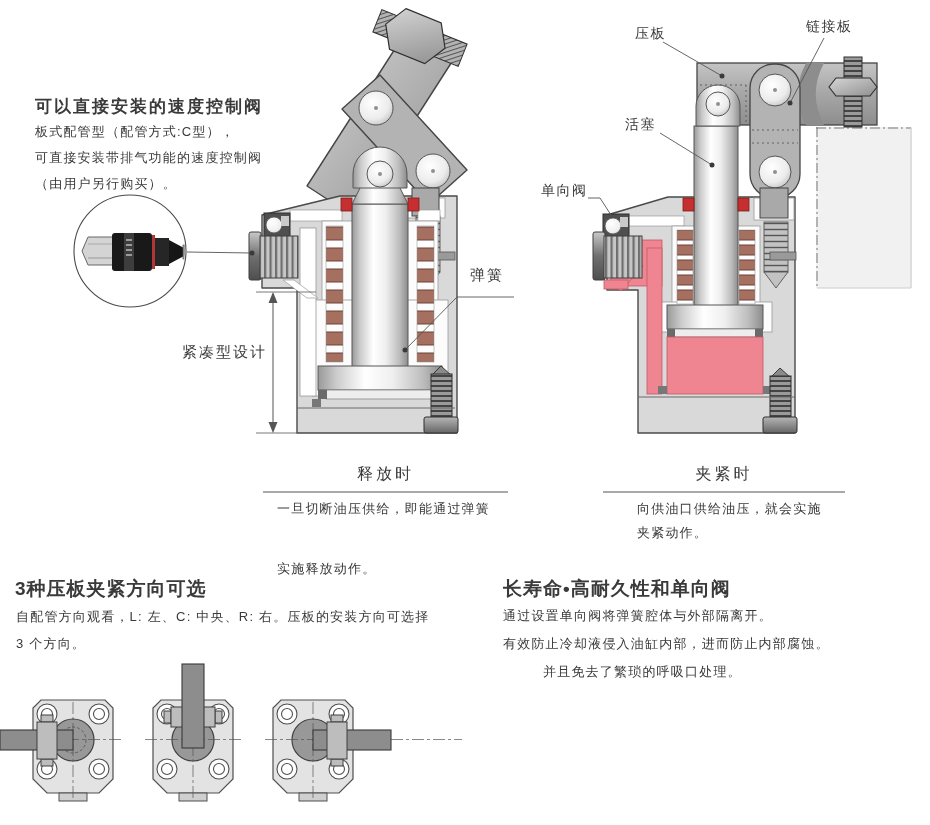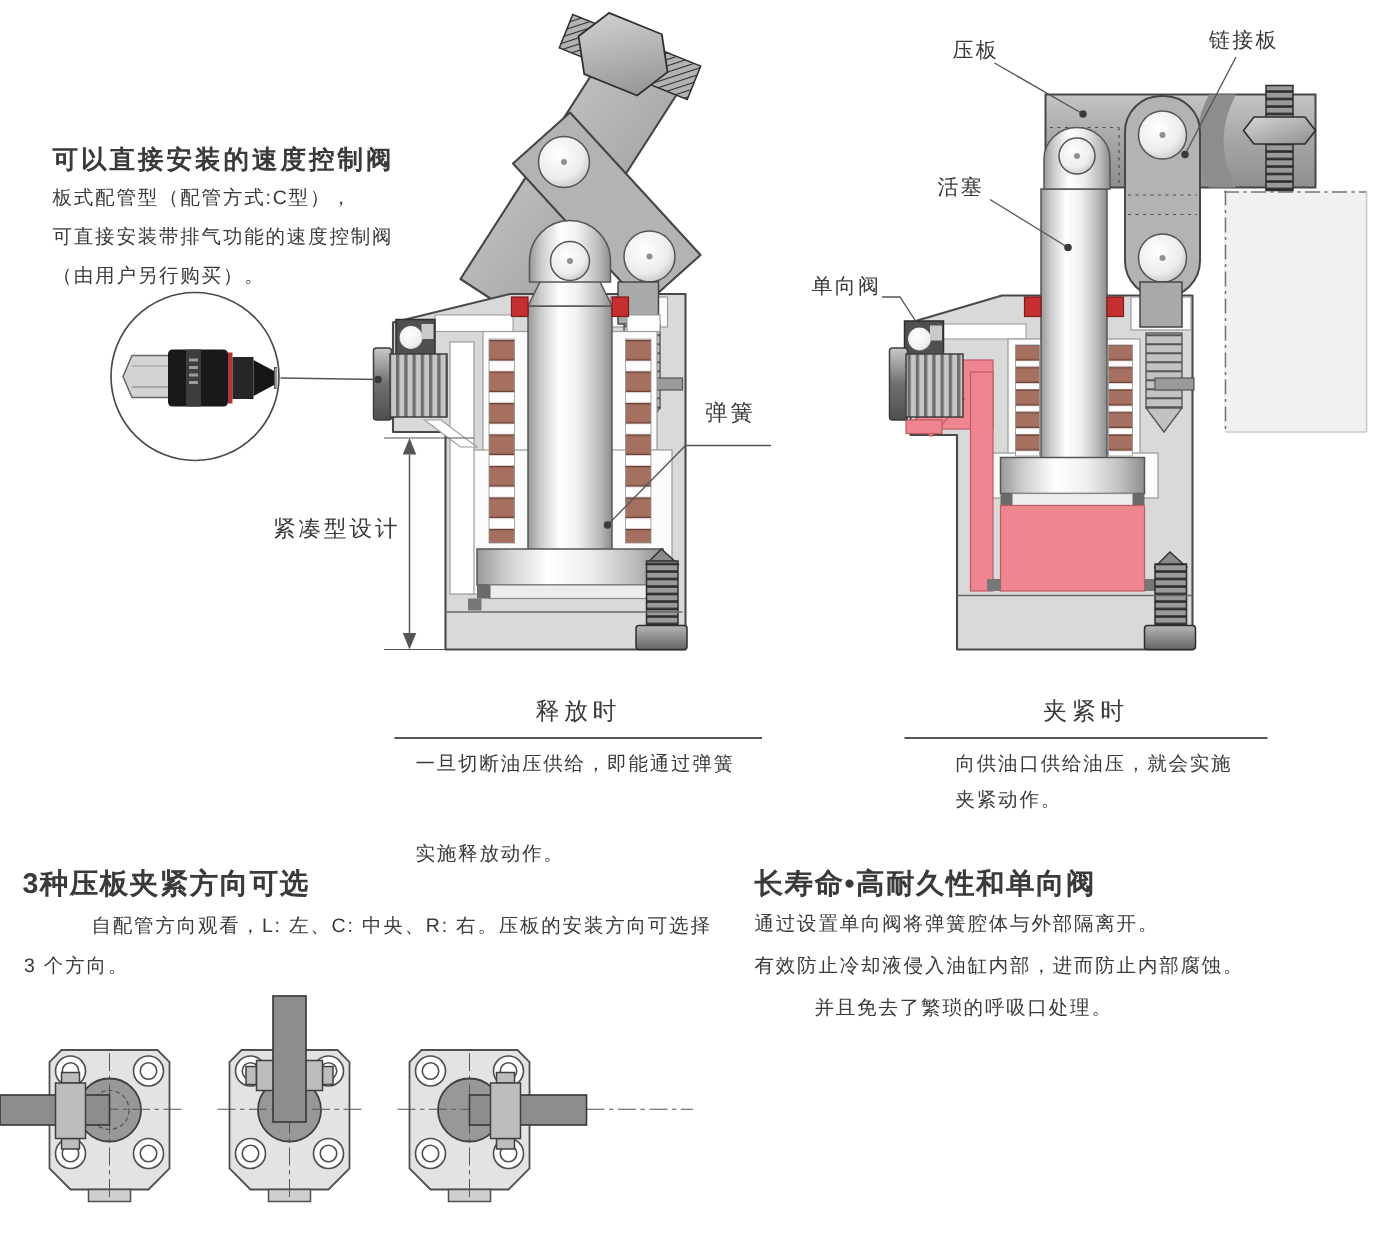--- a/index.html
+++ b/index.html
@@ -368,21 +368,21 @@
 
 <div class="lbl cap" style="left:263px;top:464px;width:245px;">释放时</div>
 <div class="lbl body" style="left:277px;top:500px;">一旦切断油压供给，即能通过弹簧</div>
 <div class="lbl body" style="left:277px;top:524px;margin-top:36px;">实施释放动作。</div>
 
 <div class="lbl cap" style="left:603px;top:464px;width:242px;">夹紧时</div>
 <div class="lbl body" style="left:637px;top:500px;">向供油口供给油压，就会实施</div>
 <div class="lbl body" style="left:637px;top:524px;">夹紧动作。</div>
 
 <div class="lbl h2" style="left:15px;top:576px;">3种压板夹紧方向可选</div>
-<div class="lbl body" style="left:16px;top:608px;margin-left:45px;">自配管方向观看，L: 左、C: 中央、R: 右。压板的安装方向可选择</div>
+<div class="lbl body" style="left:16px;top:608px;">自配管方向观看，L: 左、C: 中央、R: 右。压板的安装方向可选择</div>
 <div class="lbl body" style="left:16px;top:635px;">3 个方向。</div>
 
 <div class="lbl h2" style="left:503px;top:576px;text-align:center;">长寿命•高耐久性和单向阀</div>
 <div class="lbl body" style="left:503px;top:607px;">通过设置单向阀将弹簧腔体与外部隔离开。</div>
 <div class="lbl body" style="left:503px;top:635px;">有效防止冷却液侵入油缸内部，进而防止内部腐蚀。</div>
 <div class="lbl body" style="left:503px;top:663px;margin-left:40px;">并且免去了繁琐的呼吸口处理。</div>
 
 </div>
 
 </body></html>

